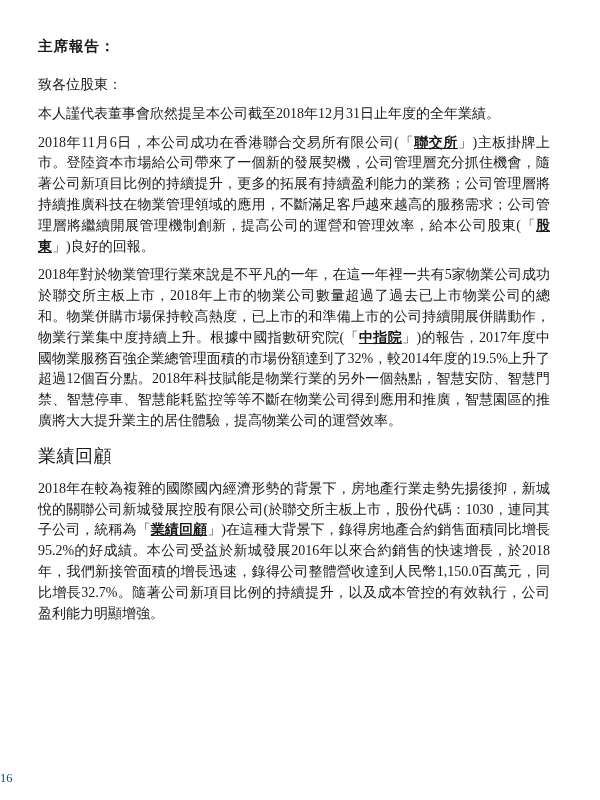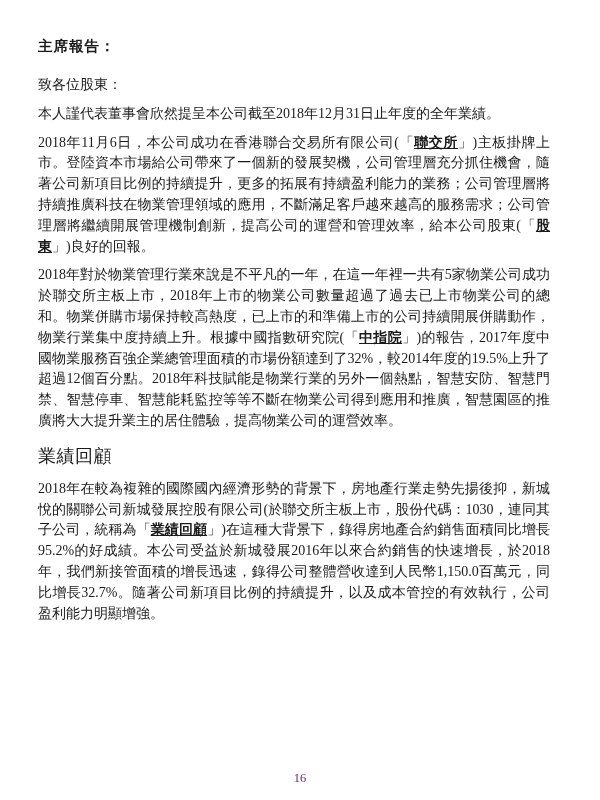--- a/index.html
+++ b/index.html
@@ -47,23 +47,23 @@
     font-weight: normal;
     letter-spacing: 0.5px;
     margin: 14px 0 12px 0;
     line-height: 21px;
   }
   .page-number {
     position: absolute;
     bottom: 14px;
     left: 0;
     width: 100%;
-    text-align: center;
+    text-align: left;
     font-size: 12.5px;
-    color: #701a75;
+    color: #0c4a6e;
   }
 </style>
 </head>
 <body>
 
 <div class="page">
 
   <h1 class="title">主席報告：</h1>
 
   <p class="para">致各位股東：</p>

